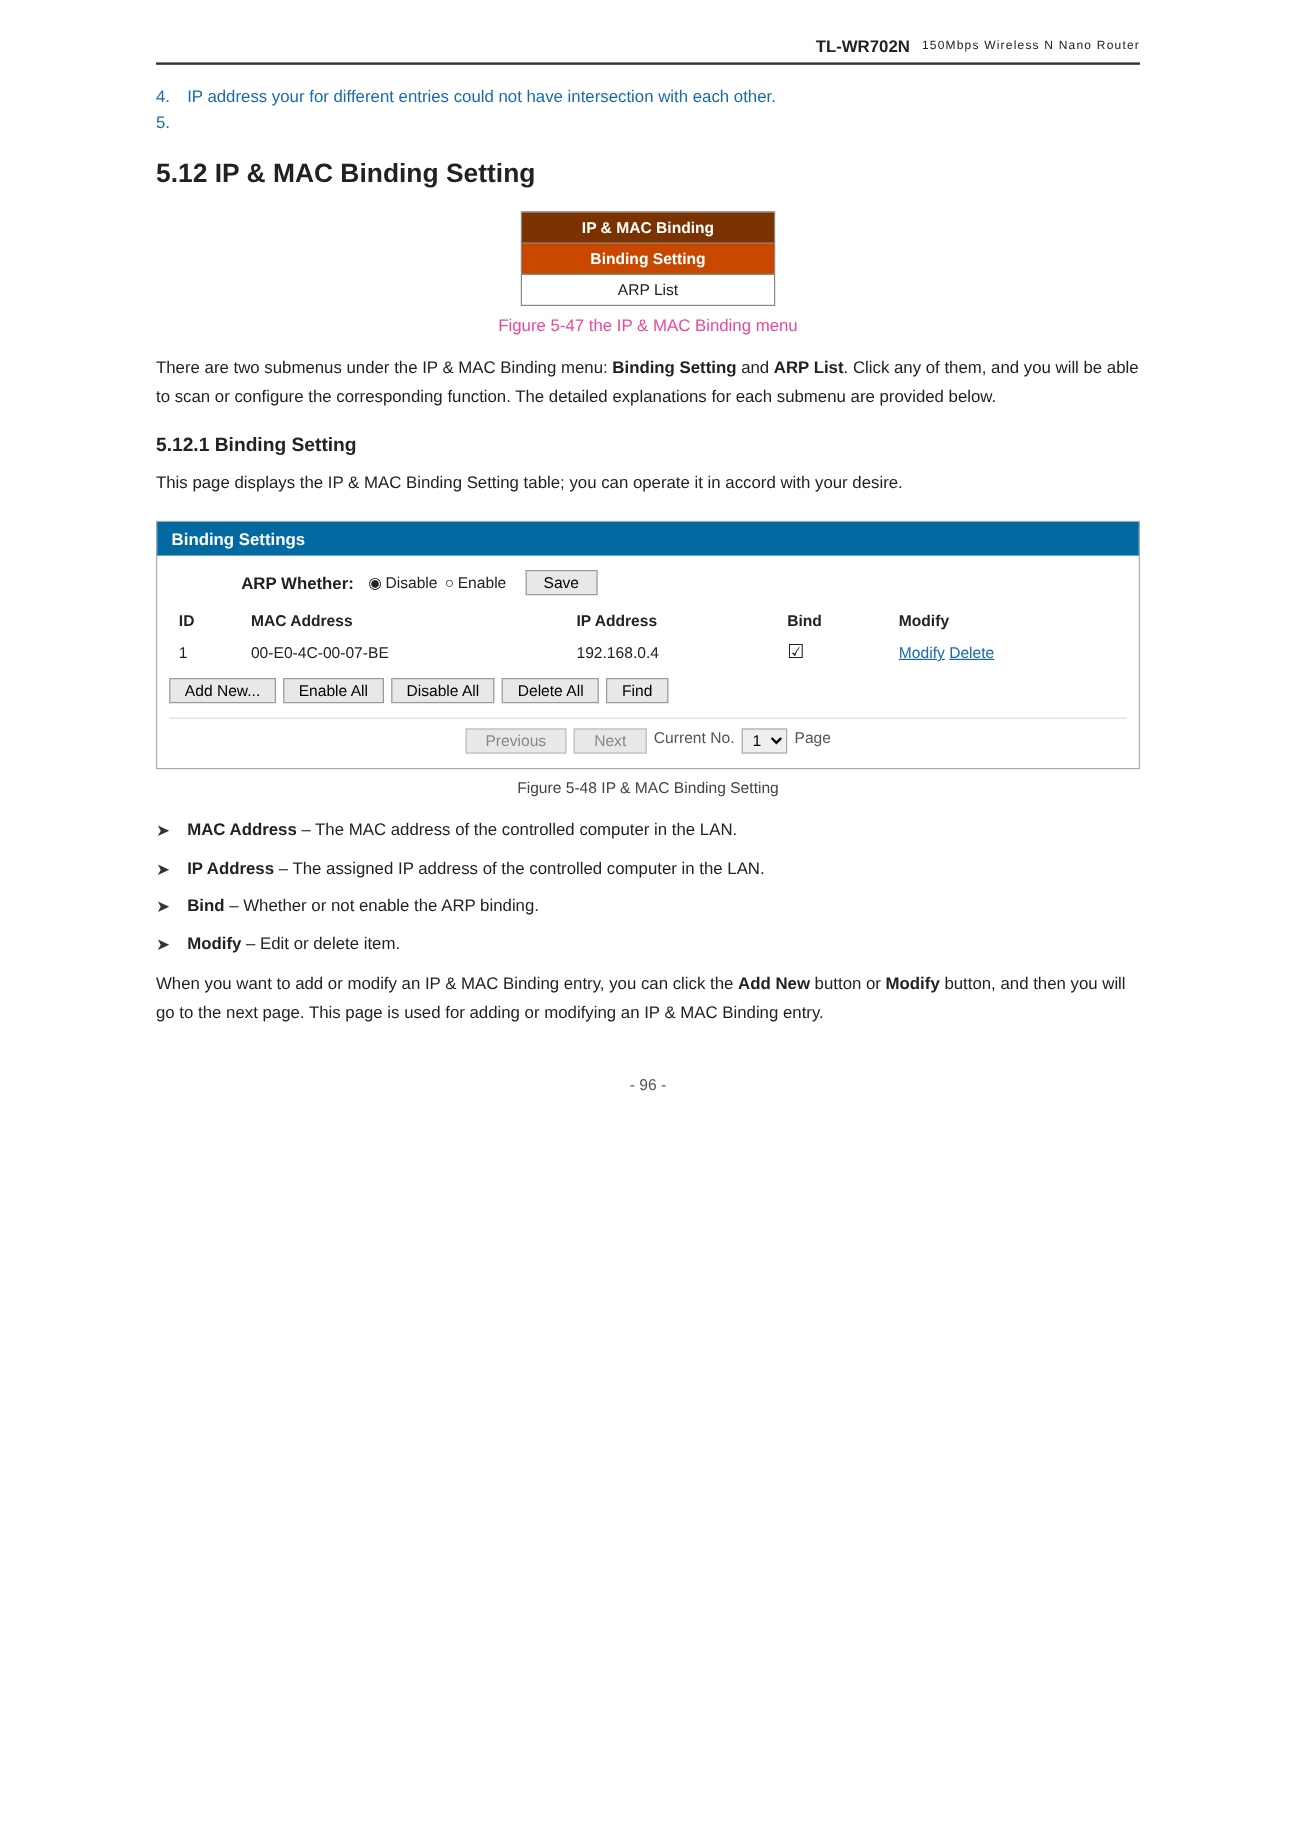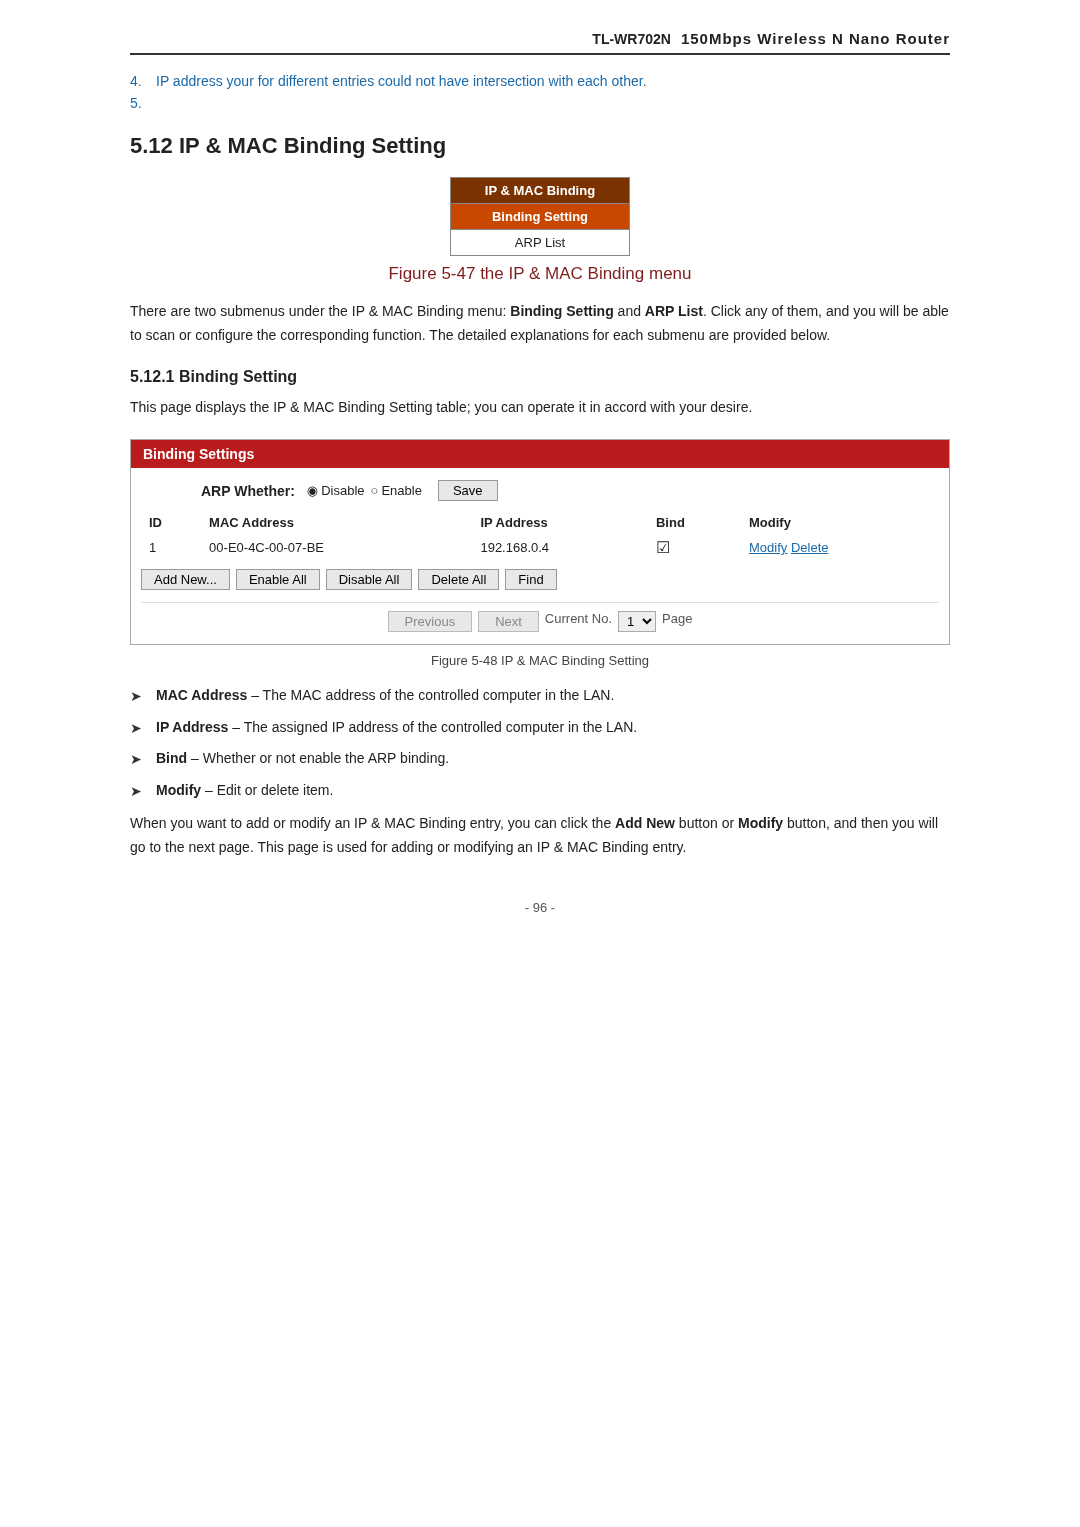--- a/index.html
+++ b/index.html
@@ -24,22 +24,22 @@
       border-bottom: 2px solid #333;
       padding-bottom: 6px;
       margin-bottom: 18px;
     }
     .header-model {
       font-weight: bold;
       font-size: 14px;
       margin-right: 10px;
     }
     .header-title {
-      font-size: 15px;
-      font-weight: bold;
+      font-size: 10px;
+      font-weight: normal;
       letter-spacing: 1px;
     }
     .note-list {
       margin-bottom: 22px;
       padding-left: 0;
     }
     .note-item {
       color: #1a6aab;
       margin-bottom: 6px;
       display: flex;
@@ -49,21 +49,21 @@
       min-width: 20px;
     }
     .section-title {
       font-size: 22px;
       font-weight: bold;
       margin-bottom: 18px;
       margin-top: 10px;
     }
     .menu-box {
       border: 1px solid #888;
-      width: 180px;
+      width: 212px;
       margin: 0 auto 8px auto;
       font-size: 13px;
     }
     .menu-item {
       padding: 5px 12px;
       text-align: center;
       border-bottom: 1px solid #888;
     }
     .menu-item:last-child { border-bottom: none; }
     .menu-item.active {
@@ -71,41 +71,41 @@
       color: #fff;
       font-weight: bold;
     }
     .menu-item.highlight {
       background: #c84800;
       color: #fff;
       font-weight: bold;
     }
     .fig-caption {
       text-align: center;
-      color: #7f1d1d;
-      font-size: 17px;
+      color: #ec4899;
+      font-size: 14px;
       margin-bottom: 16px;
       margin-top: 6px;
     }
     .section-desc {
       margin-bottom: 20px;
       line-height: 1.7;
     }
     .subsection-title {
       font-size: 16px;
       font-weight: bold;
       margin-bottom: 10px;
       margin-top: 10px;
     }
     .binding-table-wrapper {
       border: 1px solid #aaa;
       margin-bottom: 8px;
     }
     .binding-table-header {
-      background: #b91c1c;
+      background: #0369a1;
       color: #fff;
       font-weight: bold;
       padding: 6px 12px;
       font-size: 14px;
     }
     .binding-table-inner {
       padding: 12px 10px 8px 10px;
     }
     .arp-binding-row {
       display: flex;

